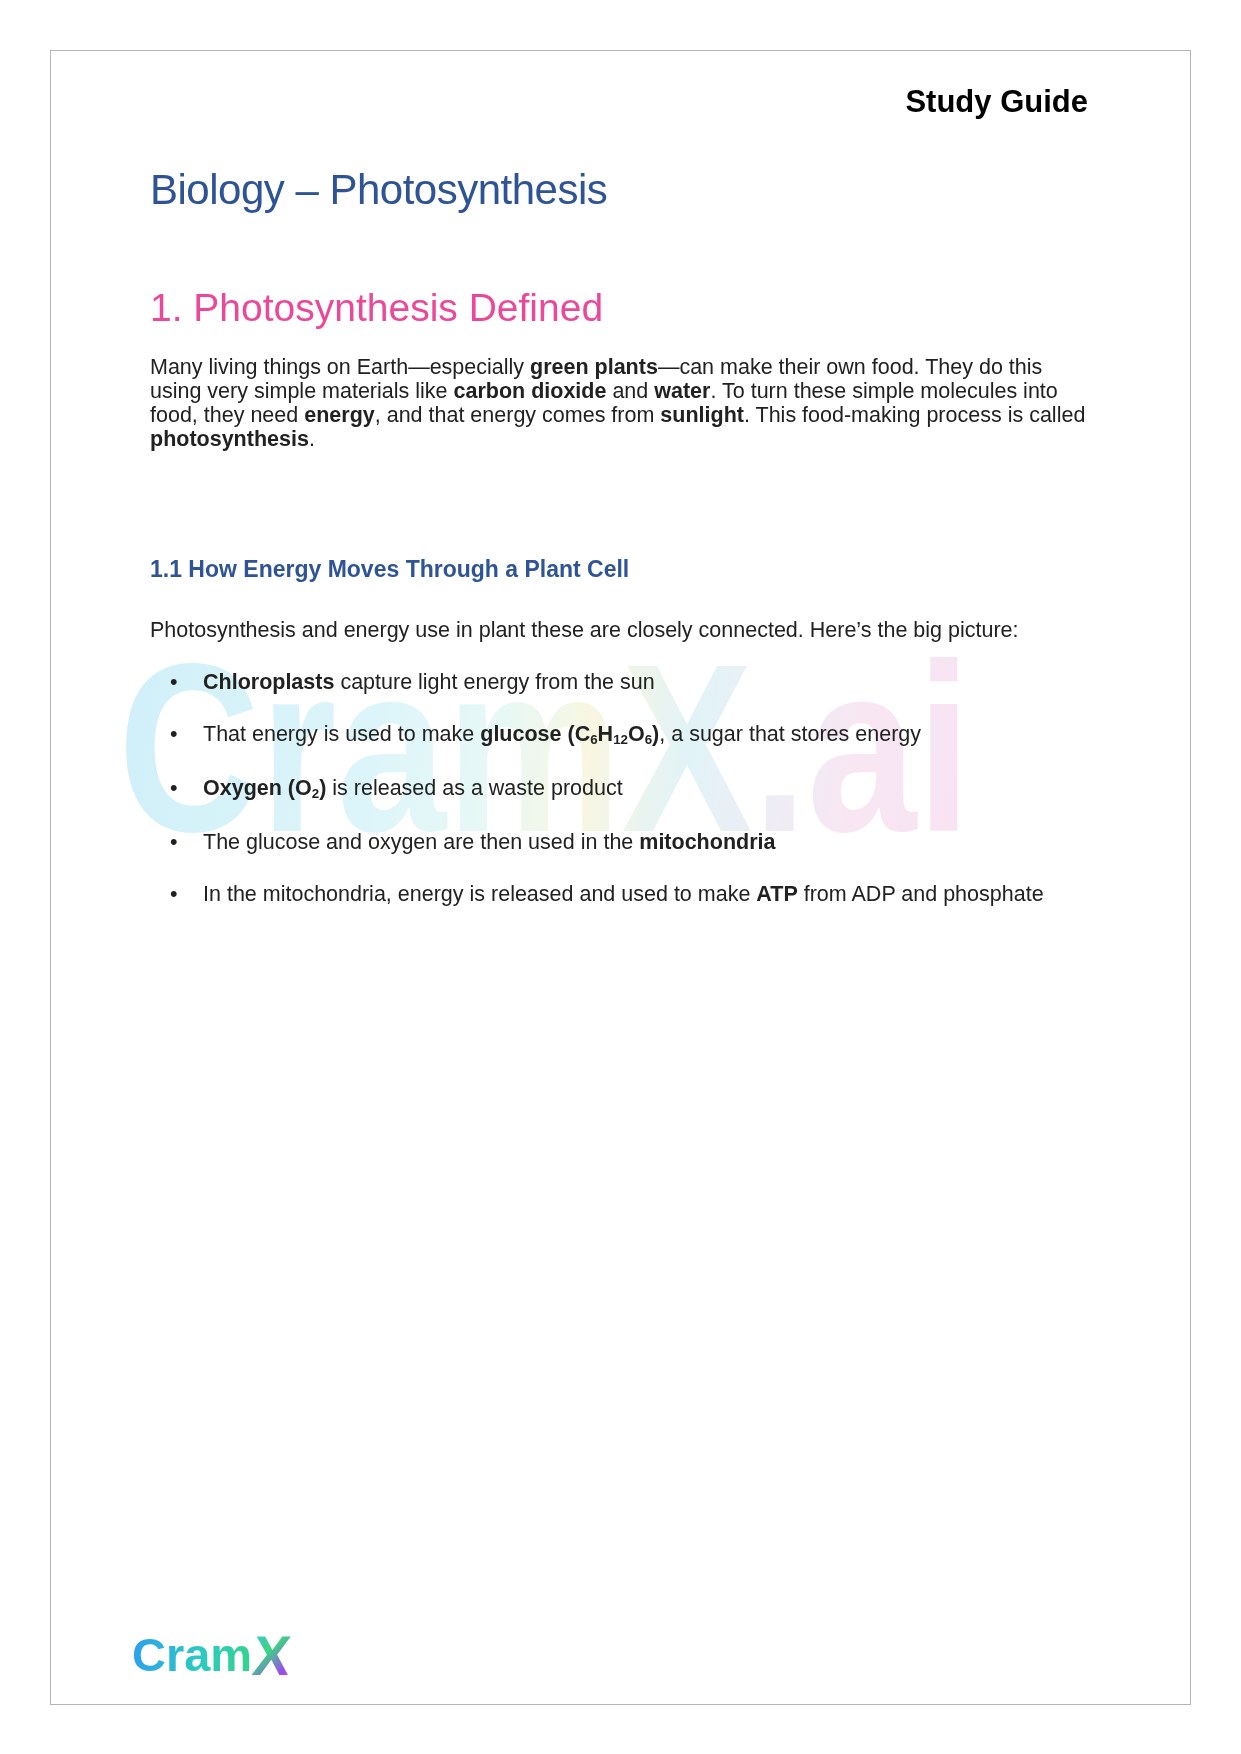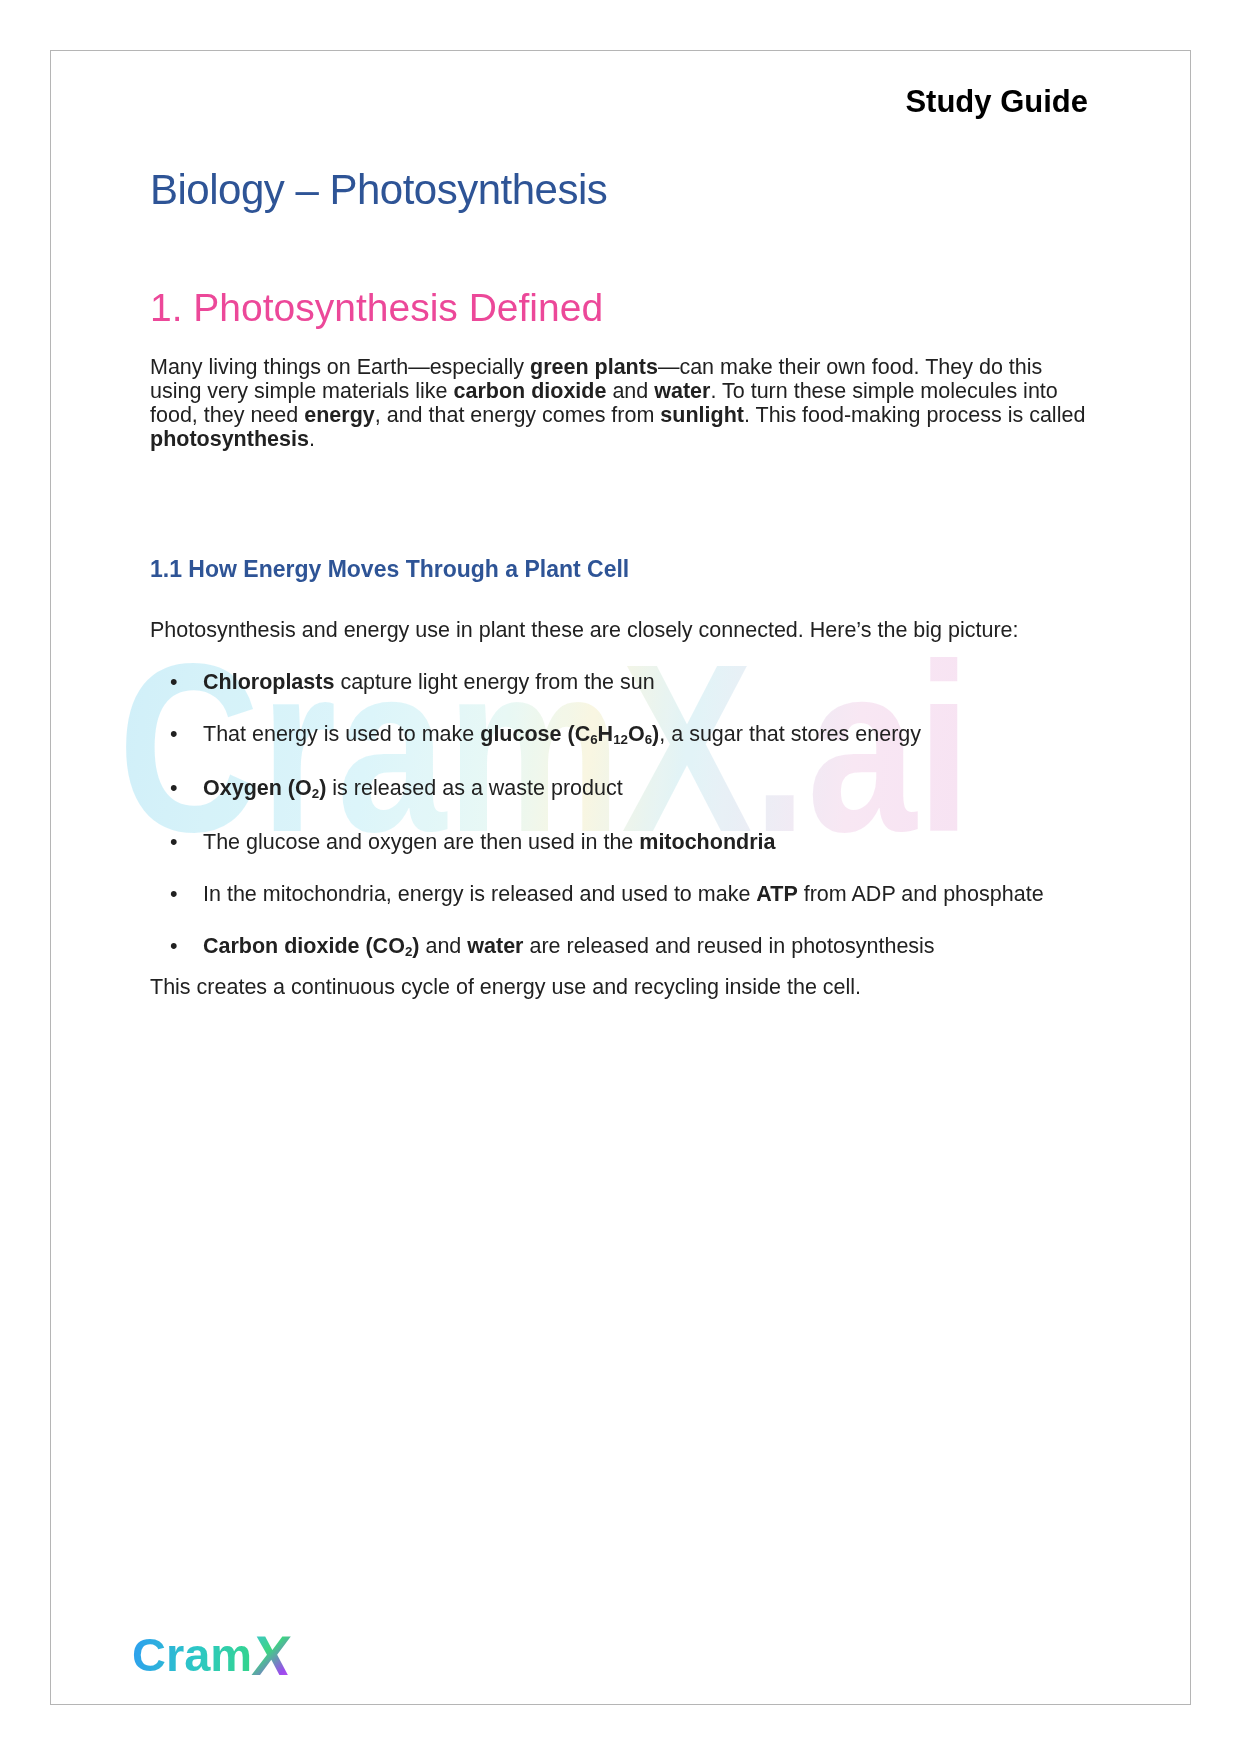--- a/index.html
+++ b/index.html
@@ -124,24 +124,22 @@
     <div class="subsection-heading">1.1 How Energy Moves Through a Plant Cell</div>
 
     <div class="subsection-intro body-text">Photosynthesis and energy use in plant these are closely connected. Here’s the big picture:</div>
 
     <ul class="bullet-list">
       <li><b>Chloroplasts</b><span> capture light energy from the sun</span></li>
       <li><span>That energy is used to make </span><b>glucose (C</b><b class="subscript">6</b><b>H</b><b class="subscript">12</b><b>O</b><b class="subscript">6</b><b>)</b><span>, a sugar that stores energy</span></li>
       <li><b>Oxygen (O</b><b class="subscript">2</b><b>)</b><span> is released as a waste product</span></li>
       <li><span>The glucose and oxygen are then used in the </span><b>mitochondria</b></li>
       <li><span>In the mitochondria, energy is released and used to make </span><b>ATP</b><span> from ADP and phosphate</span></li>
-      <li><b>Carbon dioxide (CO</b><b class="subscript">2</b><b>)</b><span> and </span><b>water</b><span> are released and reused in photosynthesis</span></li>
     </ul>
 
-    <div class="closing-paragraph body-text">This creates a continuous cycle of energy use and recycling inside the cell.</div>
 
     <div class="cramx-logo">
       <span class="logo-cram">Cram</span><span class="logo-x">X</span>
     </div>
 
   </div>
 
   <div class="page-border"></div>
 </div>
 

